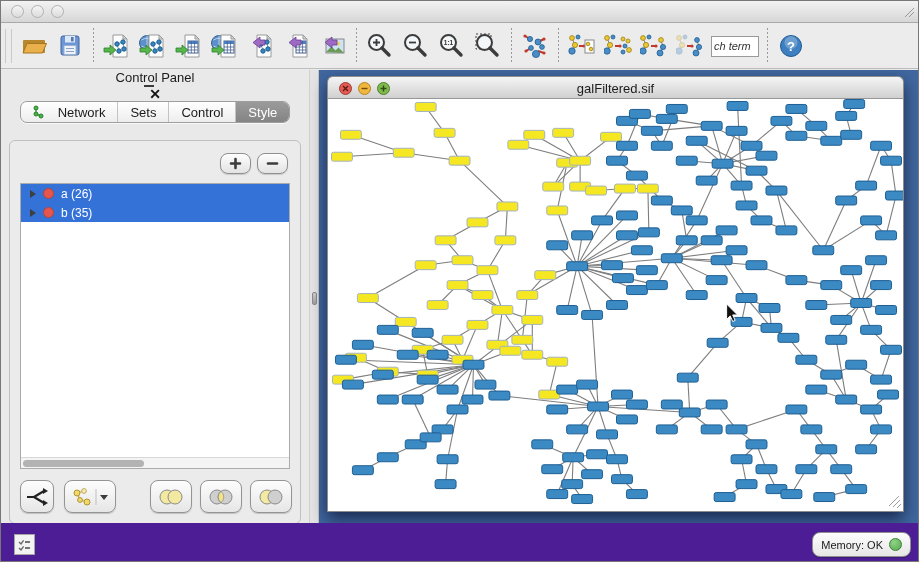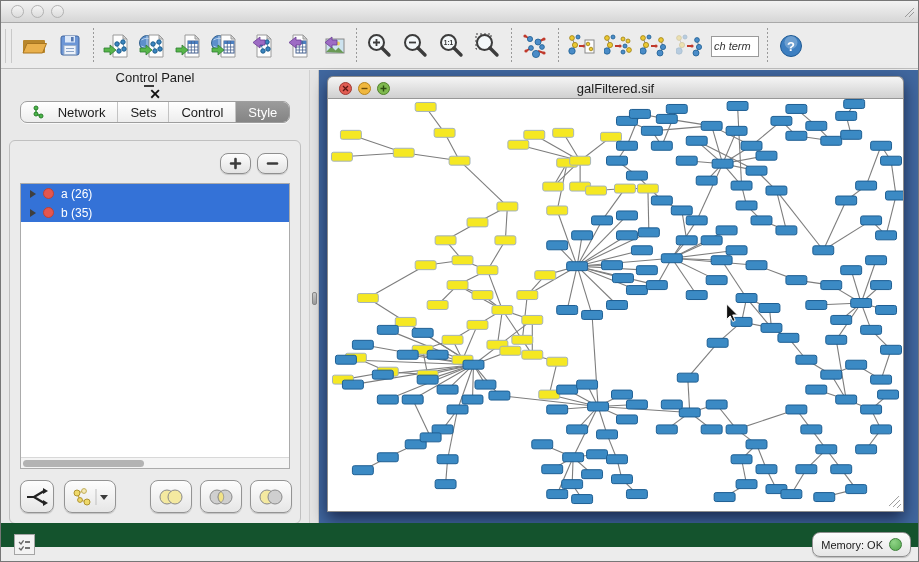--- a/index.html
+++ b/index.html
@@ -88,21 +88,21 @@
     border-radius:6px 6px 0 0; box-shadow:0 7px 16px rgba(0,0,25,.6); }
   .nf-titlebar { height:23px; background:linear-gradient(#f5f5f5,#d0d0d0);
     border:1px solid #8d8d8d; border-bottom:1px solid #979797; border-radius:6px 6px 0 0; position:relative; }
   .nf-lights { position:absolute; left:11px; top:5px; display:flex; gap:6px; }
   .nf-title { position:absolute; left:0; right:0; top:4px; text-align:center; font-size:13px; color:#1c1c1c; }
   .nf-canvas { position:relative; width:100%; height:413px; background:#fff;
     border:1px solid #8d8d8d; border-top:none; overflow:hidden; }
   .nf-canvas svg.graph { position:absolute; left:0; top:0; }
 
   
-  .statusbar { position:absolute; left:0; top:522px; width:100%; height:24px; background:#14532d; }
+  .statusbar { position:absolute; left:0; top:522px; width:100%; height:39px; background:#4c1d95; }
   .task-btn { position:absolute; left:13px; top:11px; width:21px; height:21px;
     border:1px solid #a5a5a5; background:#f3f3f3; display:flex; align-items:center; justify-content:center; }
   .memory-btn { position:absolute; right:7px; top:9px; height:25px; padding:0 8px;
     border:1px solid #8f8f8f; border-radius:8px; background:linear-gradient(#fdfdfd,#e6e6e6);
     display:flex; align-items:center; gap:6px; box-shadow:0 1px 1px rgba(0,0,0,.2); }
   .memory-label { font-size:11px; color:#1a1a1a; }
   .memory-dot { width:13px; height:13px; border-radius:50%; background:radial-gradient(circle at 35% 30%, #8fd486, #55a84f);
     border:1px solid #3c7f38; }
 </style>
 </head>

